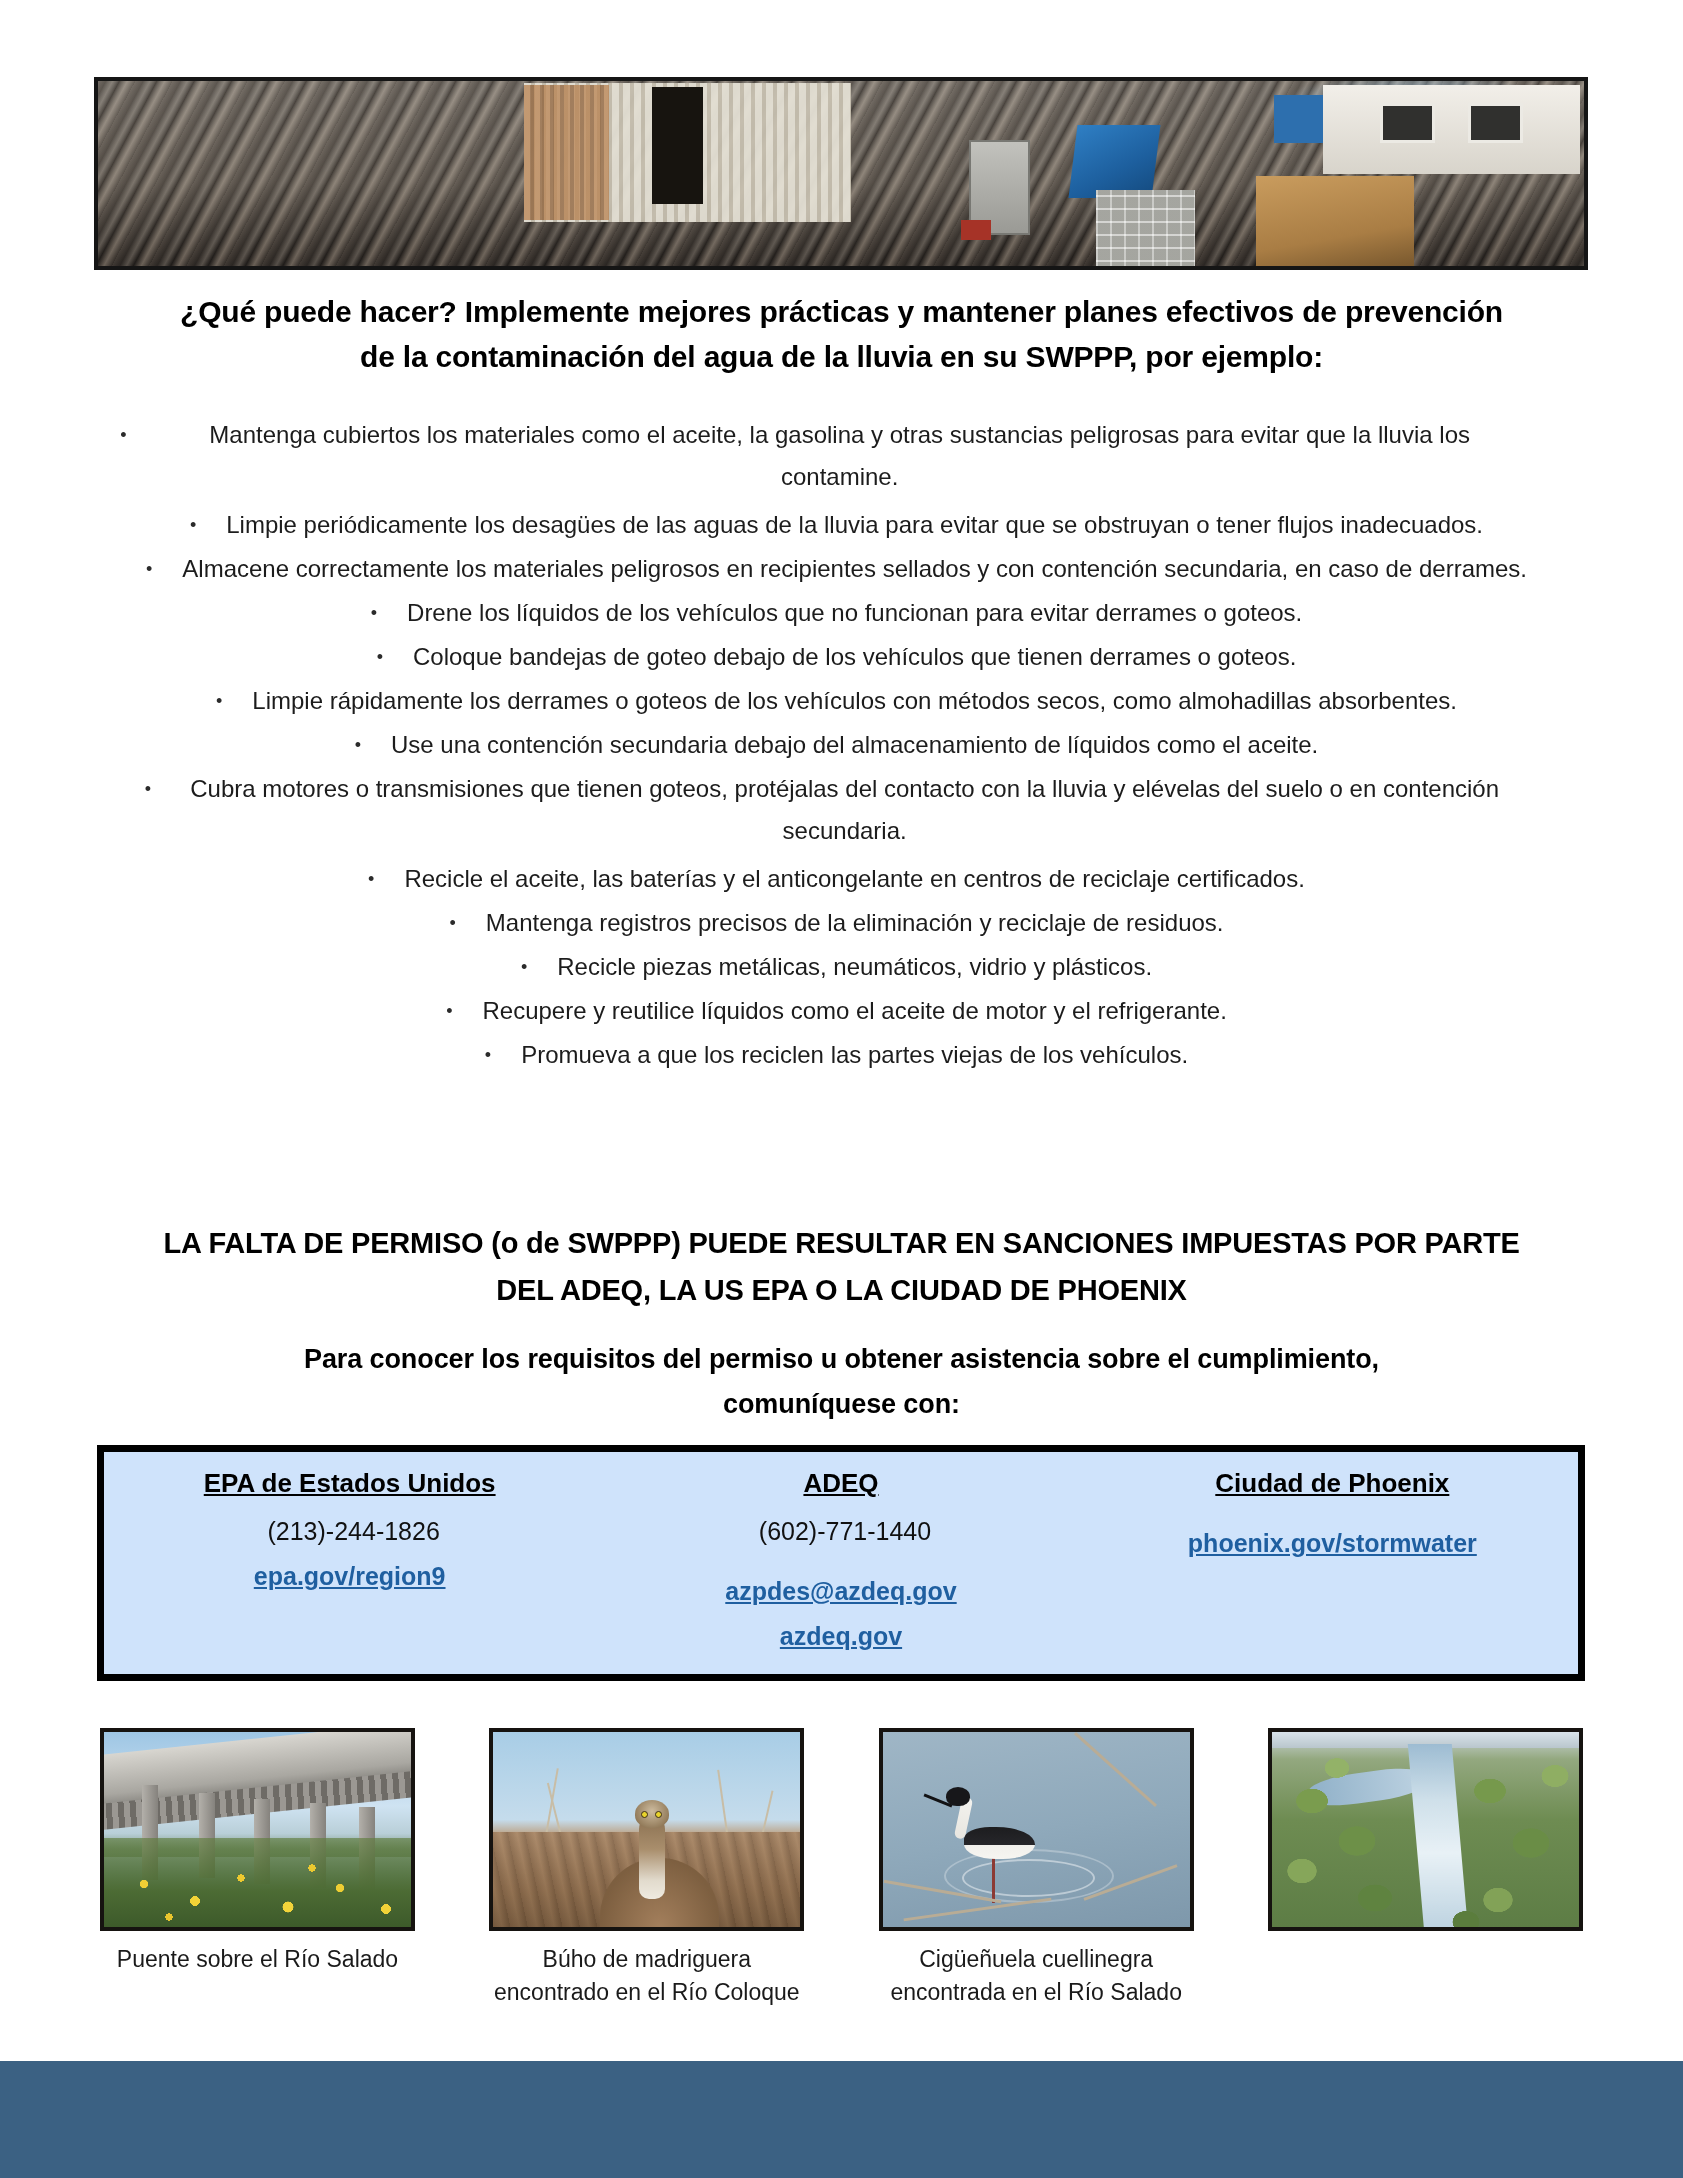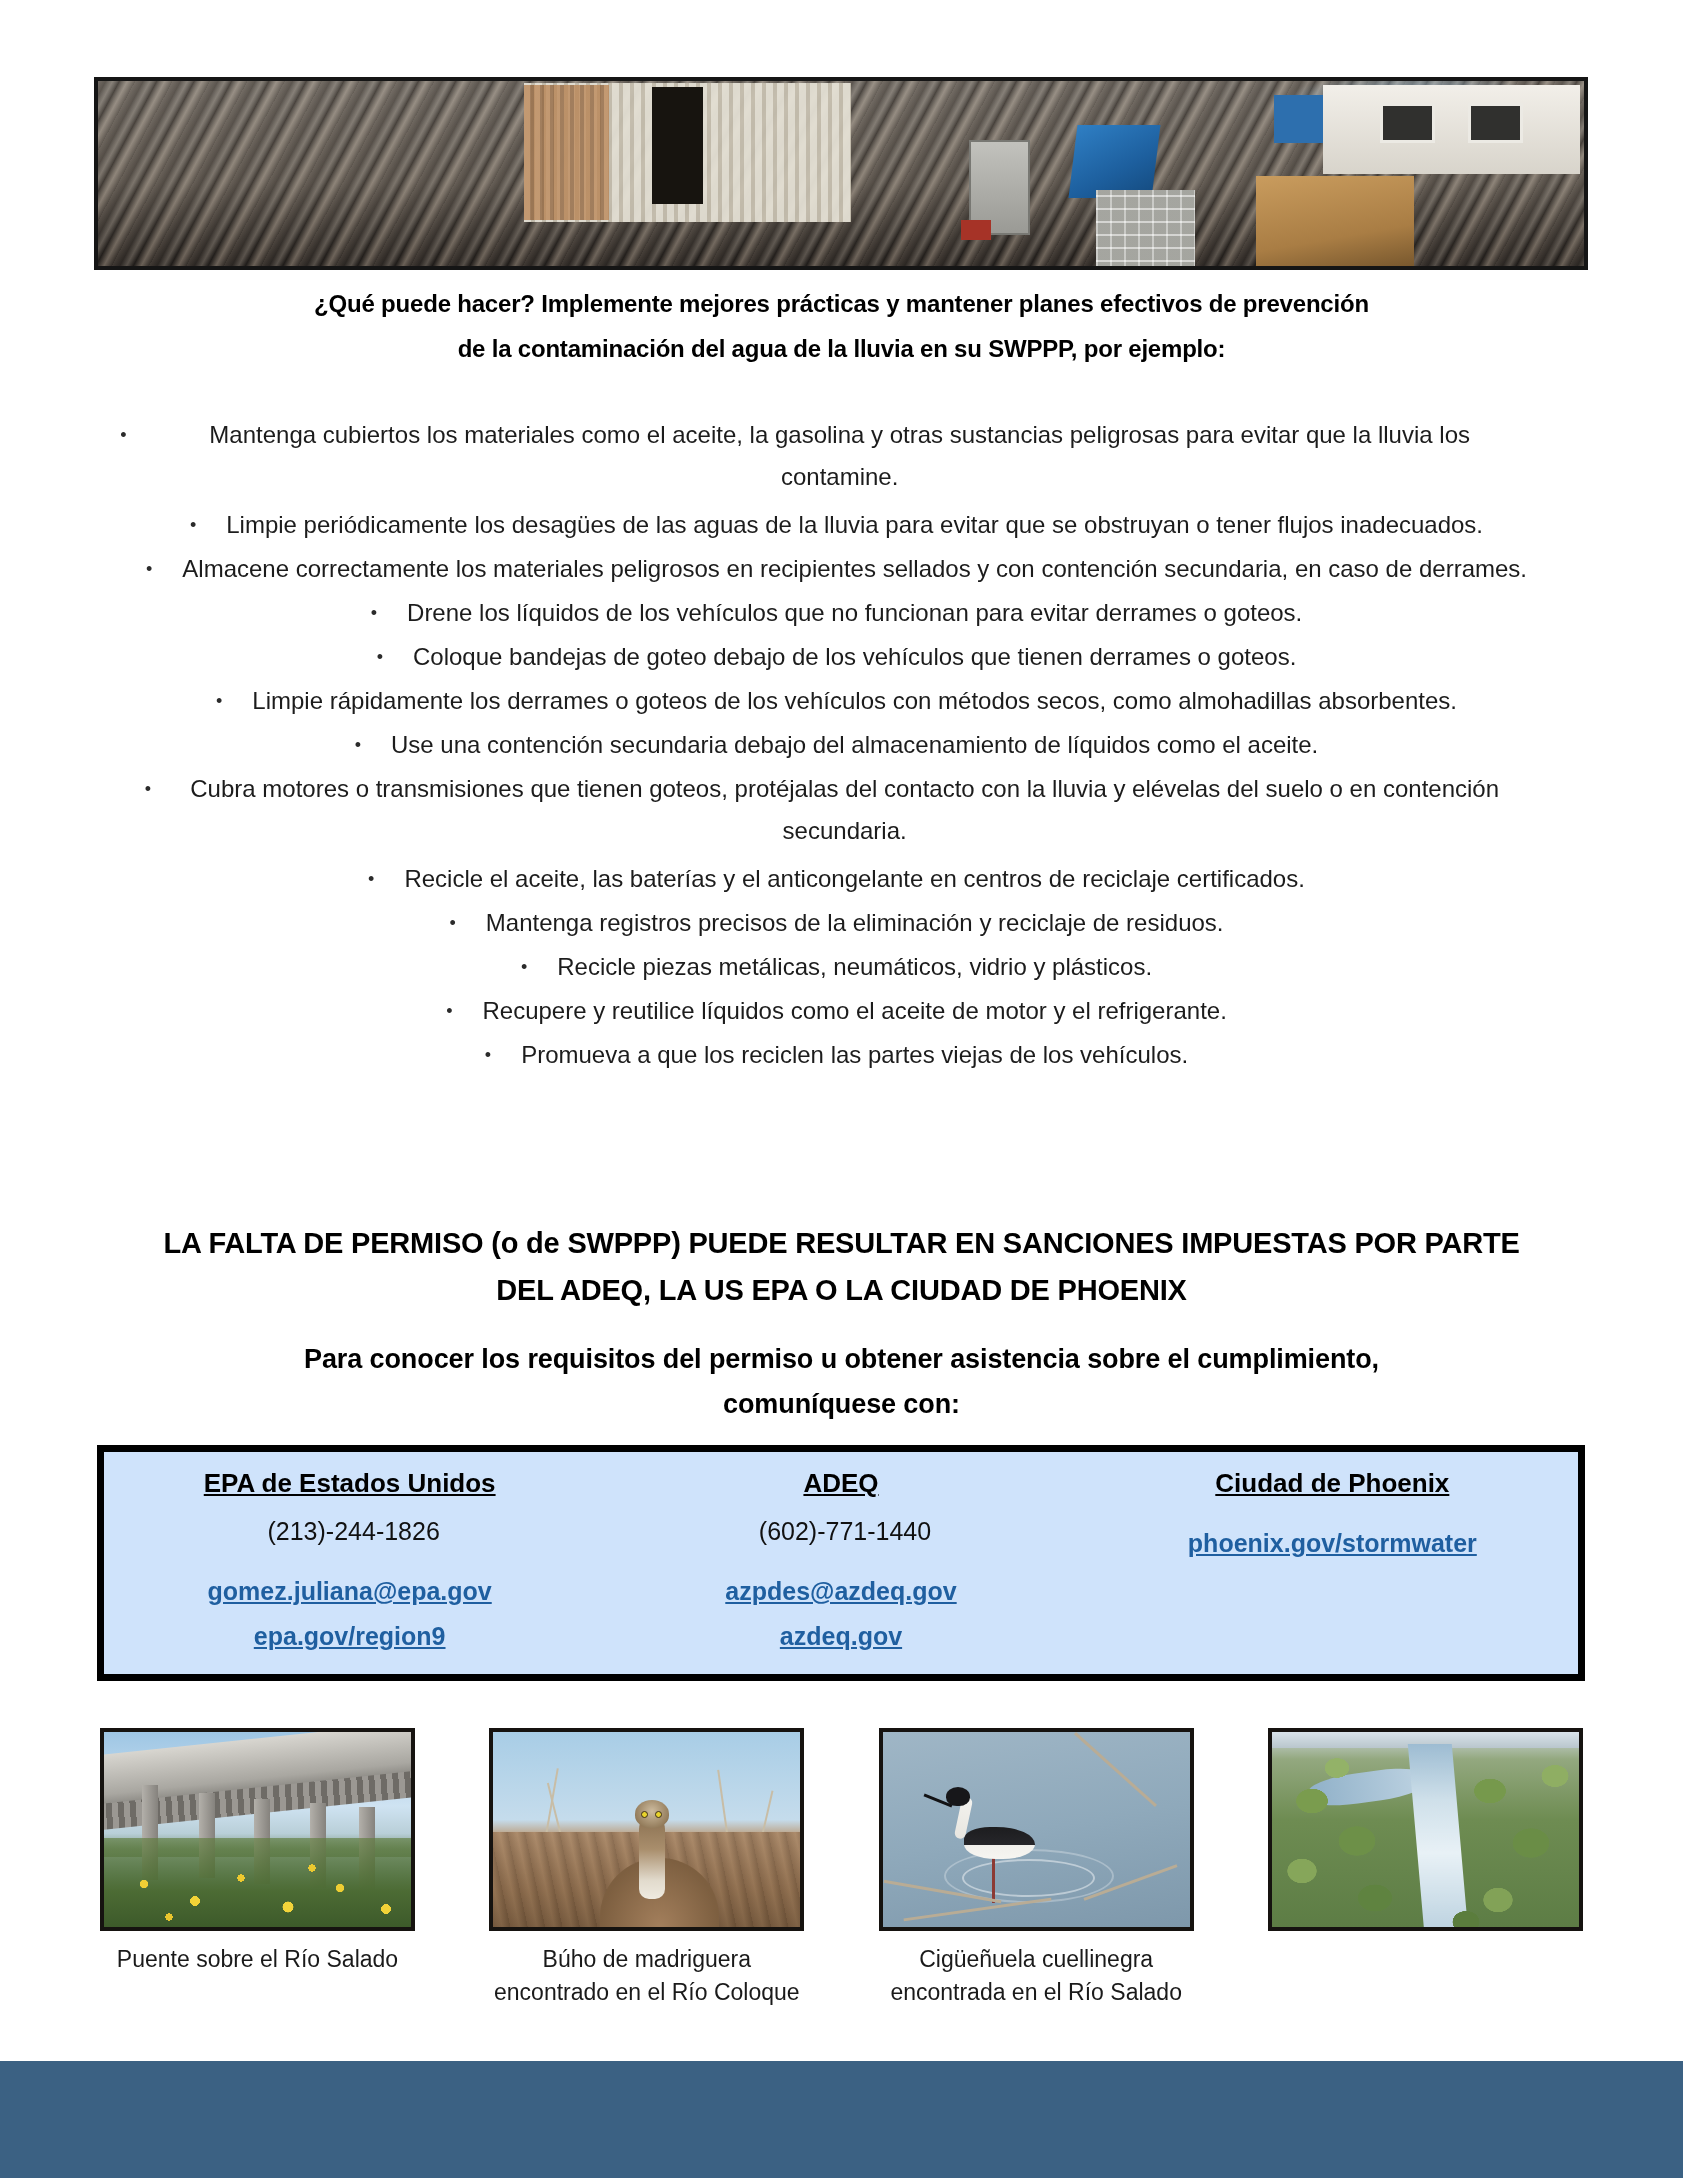--- a/index.html
+++ b/index.html
@@ -129,25 +129,25 @@
     position: absolute;
     left: 863px; top: 139px;
     width: 30px; height: 20px;
     background: #a63327;
   }
 
   
   .h-main {
     position: absolute;
     left: 94px;
-    top: 281px;
+    top: 289px;
     width: 1495px;
     text-align: center;
     font-weight: bold;
-    font-size: 24px;
+    font-size: 30px;
     line-height: 45px;
     letter-spacing: -0.2px;
     color: #000000;
   }
 
   .h-warning {
     position: absolute;
     left: 94px;
     top: 1220px;
     width: 1495px;
@@ -542,21 +542,20 @@
   <div class="h-contact">
     <div>Para conocer los requisitos del permiso u obtener asistencia sobre el cumplimiento,</div>
     <div>comuníquese con:</div>
   </div>
 
   <div class="contact-box">
 
     <div class="contact-col c1">
       <div class="contact-title">EPA de Estados Unidos</div>
       <div class="contact-phone">(213)-244-1826</div>
-      <a class="contact-link email" href="#">gomez.juliana@epa.gov</a>
       <a class="contact-link site" href="#">epa.gov/region9</a>
     </div>
 
     <div class="contact-col c2">
       <div class="contact-title">ADEQ</div>
       <div class="contact-phone">(602)-771-1440</div>
       <a class="contact-link email" href="#">azpdes@azdeq.gov</a>
       <a class="contact-link site" href="#">azdeq.gov</a>
     </div>
 

